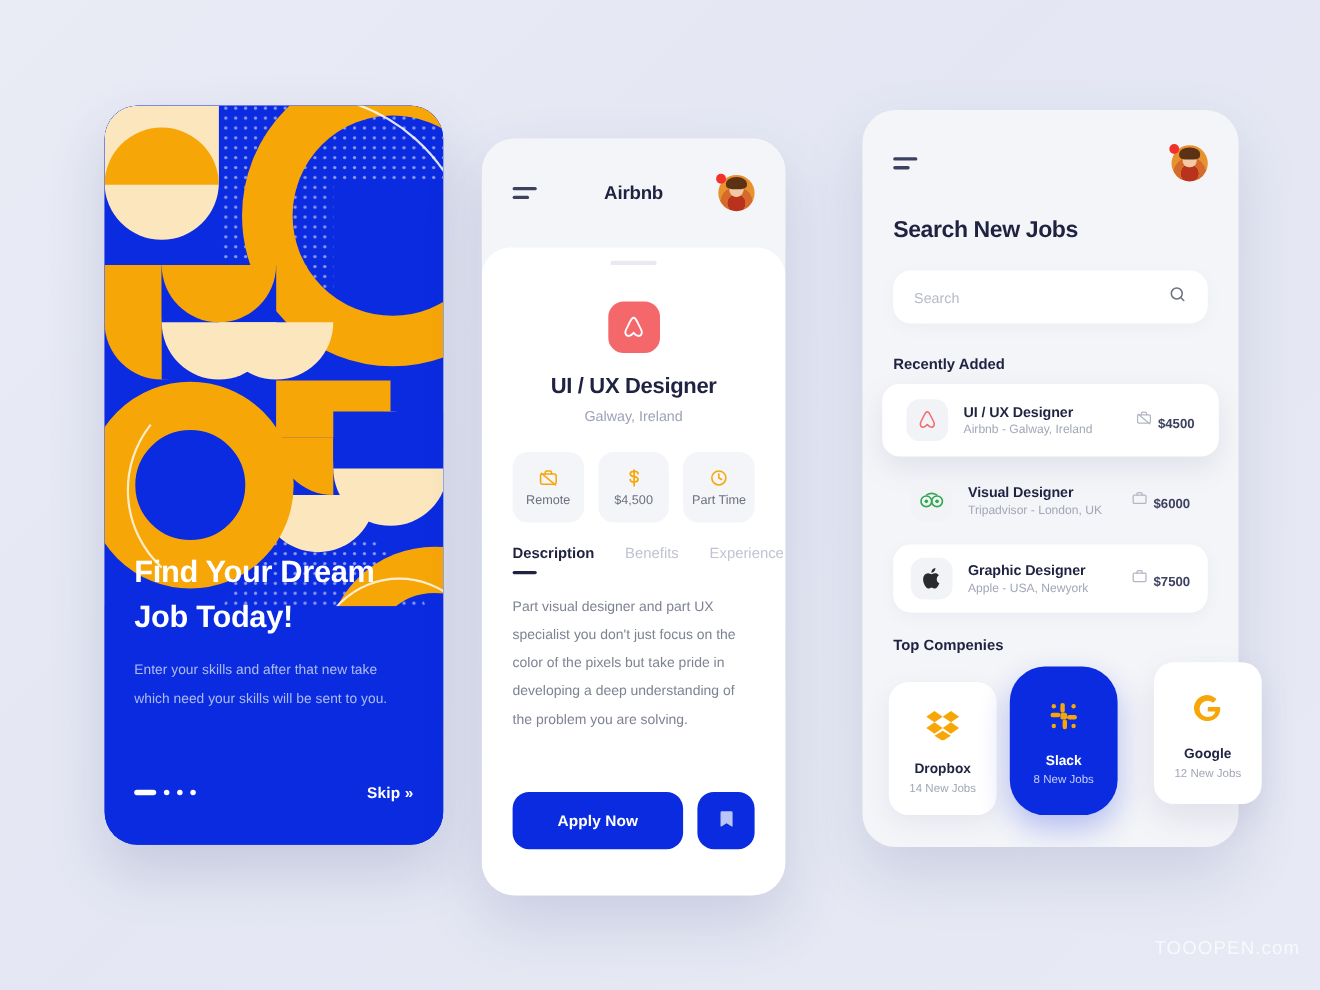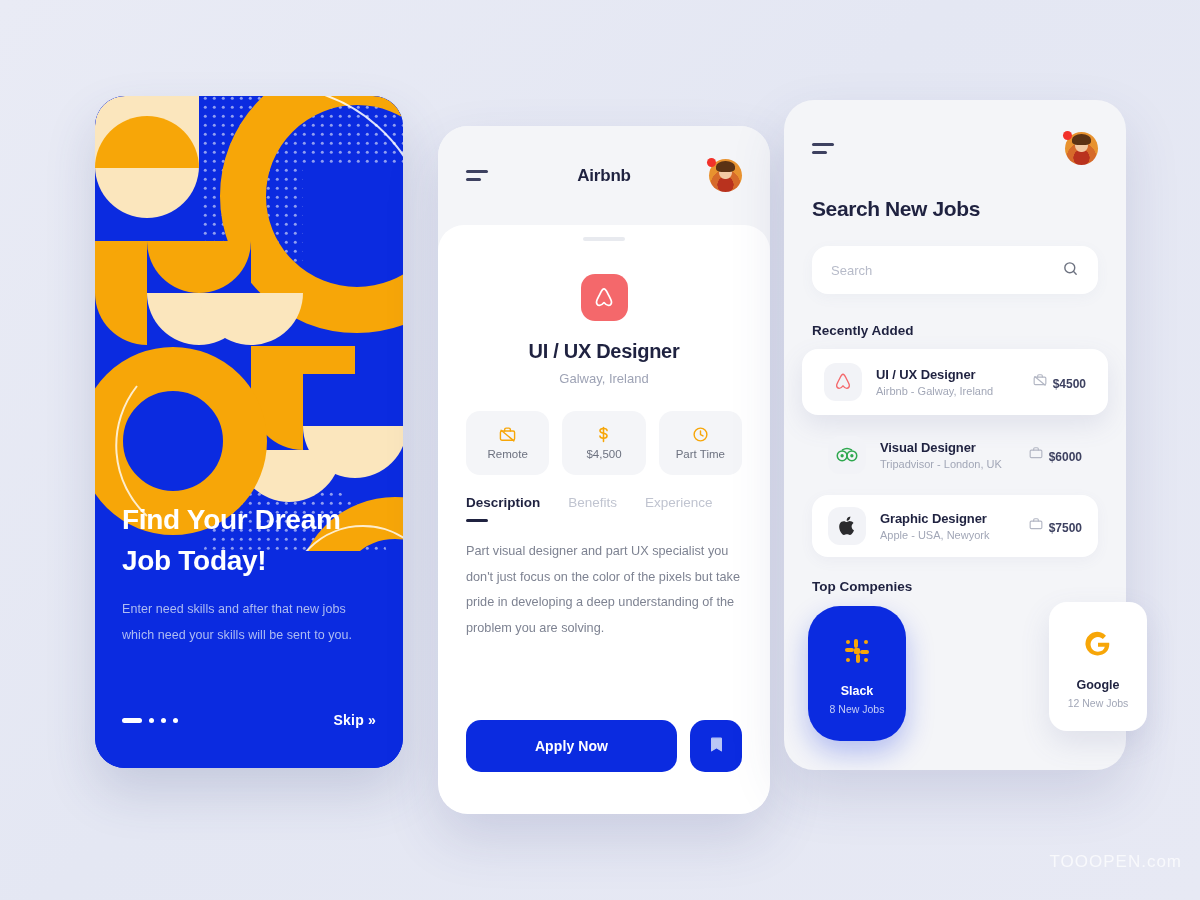--- a/index.html
+++ b/index.html
@@ -30,21 +30,21 @@
     position:absolute; left:27px; right:27px; bottom:40px;
     display:flex; align-items:center; justify-content:space-between;
   }
   .dots{ display:flex; align-items:center; gap:7px; }
   .dot-dash{ width:20px; height:5px; border-radius:3px; background:#fff; }
   .dot{ width:5px; height:5px; border-radius:50%; background:#fff; }
   .skip{ color:#fff; font-size:14px; font-weight:bold; letter-spacing:.2px; }
 
   
   .phone2{
-    position:absolute; left:438px; top:126px; width:332px; height:688px;
+    position:absolute; left:438px; top:126px; width:276px; height:688px;
     border-radius:30px; background:#f4f5f8; overflow:hidden;
     box-shadow:0 24px 54px rgba(60,70,130,.16);
   }
   .p2-head{
     height:99px; display:flex; align-items:center; padding:0 28px;
     position:relative; background:#f4f5f8;
   }
   .hamb{ display:flex; flex-direction:column; gap:5px; width:22px; }
   .hamb i{ display:block; height:3px; border-radius:2px; background:#3d4160; }
   .hamb i:nth-child(1){ width:22px; }
@@ -233,21 +233,21 @@
       <rect x="0" y="455" width="308" height="217" fill="#0b2be0"></rect>
     </g>
   </svg>
 
   <div class="p1-text">
     <div class="p1-title">
       <div>Find Your Dream</div>
       <div>Job Today!</div>
     </div>
     <div class="p1-sub">
-      <div>Enter need skills and after that new jobs</div>
+      <div>Enter your skills and after that new take</div>
       <div>which need your skills will be sent to you.</div>
     </div>
   </div>
 
   <div class="p1-footer">
     <div class="dots">
       <span class="dot-dash"></span>
       <span class="dot"></span>
       <span class="dot"></span>
       <span class="dot"></span>
@@ -431,20 +431,33 @@
         </span>
         <span class="jc-pay">$7500</span>
       </div>
     </div>
   </div>
 
   <div class="comp-title">Top Compenies</div>
 
   <div class="comp-row">
 
+    <div class="comp">
+      <div class="comp-ico">
+        <svg width="30" height="28" viewBox="0 0 32 30" fill="#f7a608">
+          <path d="M8 1.5L0 7l8 5.5L16 7z"></path>
+            <path d="M24 1.5L16 7l8 5.5L32 7z"></path>
+          <path d="M0 18l8 5.5L16 18l-8-5.5z"></path>
+            <path d="M32 18l-8 5.5L16 18l8-5.5z"></path>
+          <path d="M8 25.5l8 5.2 8-5.2-8-4.8z"></path>
+        </svg>
+      </div>
+      <div class="comp-name">Dropbox</div>
+      <div class="comp-jobs">14 New Jobs</div>
+    </div>
 
     <div class="comp tall">
       <div class="comp-ico">
         <svg width="32" height="32" viewBox="0 0 32 32" fill="#f7a608">
           <rect x="4" y="13" width="9" height="4" rx="2"></rect>
             <rect x="19" y="15" width="9" height="4" rx="2"></rect>
           <rect x="13" y="4" width="4" height="9" rx="2"></rect>
             <rect x="15" y="19" width="4" height="9" rx="2"></rect>
           <rect x="13" y="13" width="6" height="6" rx="1.6"></rect>
           <rect x="5" y="5" width="4" height="4" rx="2"></rect>

